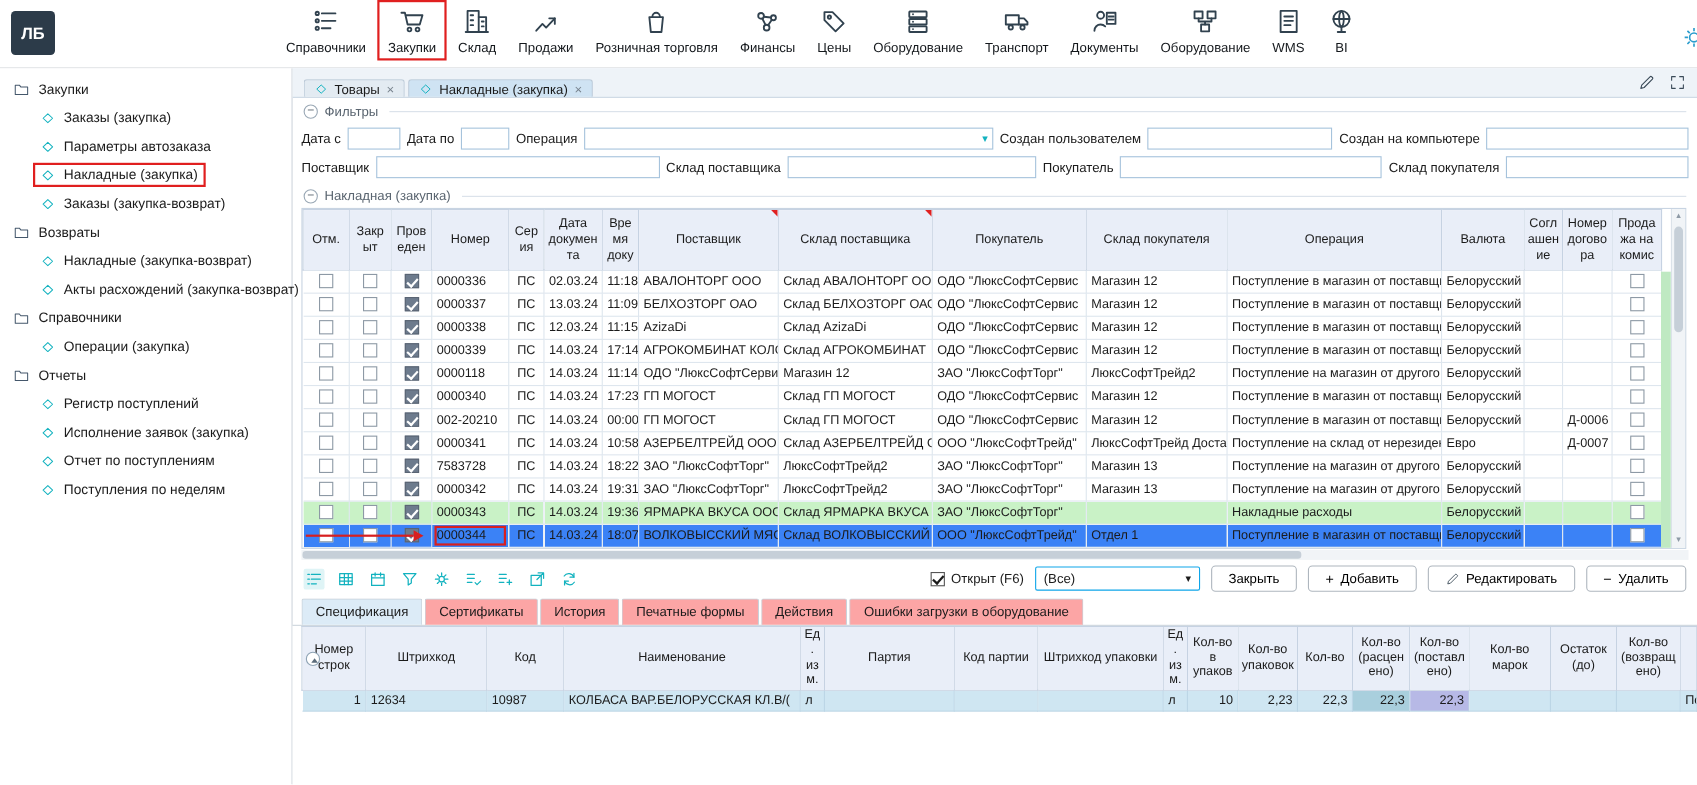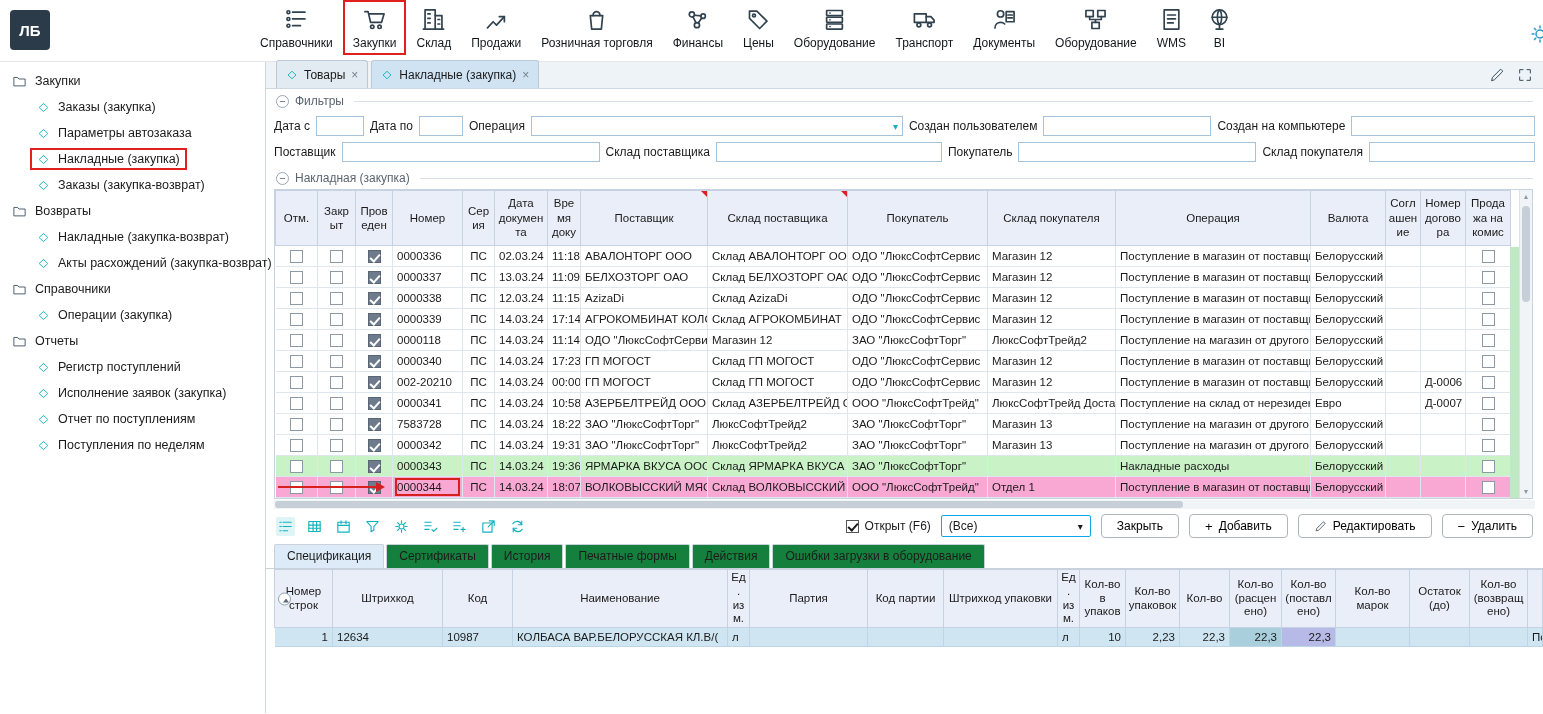--- a/index.html
+++ b/index.html
@@ -26,21 +26,21 @@
   .tree-row.child { padding-left:32px; }
   .tree-inner { display:flex; align-items:center; gap:8px; padding:2px 5px; }
   .tree-inner.hl { outline:2px solid #e01f1f; }
   .folder-ico svg { width:15px; height:15px; stroke:#44576b; fill:none; stroke-width:1.5; stroke-linejoin:round; }
   .diamond-ico svg { width:13px; height:13px; stroke:#12b2bf; fill:none; stroke-width:1.7; stroke-linejoin:round; }
 
   .main { flex:1; min-width:0; display:flex; flex-direction:column; position:relative; }
 
   
   .tabstrip { height:27px; background:#eef3f8; border-bottom:1px solid #ccd9e4; display:flex; align-items:flex-end; padding-left:10px; gap:3px; position:relative; flex:none; }
-  .dtab { display:flex; align-items:center; gap:6px; height:28px; padding:0 9px; font-size:12px; background:#e3ebf2;
+  .dtab { display:flex; align-items:center; gap:6px; height:16px; padding:0 9px; font-size:12px; background:#e3ebf2;
           border:1px solid #bccad8; border-bottom:none; border-radius:3px 3px 0 0; cursor:pointer; white-space:nowrap; }
   .dtab.active { background:#cfe3f3; }
   .tab-x { color:#76818c; font-size:12px; cursor:pointer; }
   .strip-icons { position:absolute; right:10px; top:5px; display:flex; gap:12px; }
   .strip-icons svg { width:16px; height:16px; stroke:#3a4a58; fill:none; stroke-width:1.5; stroke-linecap:round; stroke-linejoin:round; cursor:pointer; }
 
   
   .group-hd { display:flex; align-items:center; gap:6px; font-size:12px; color:#5a6570; height:18px; padding:0 2px; }
   .ghicon { width:13px; height:13px; border:1px solid #9aa8b5; border-radius:50%; color:#5a6570; font-size:11px; line-height:10px;
             display:flex; align-items:center; justify-content:center; flex:none; }
@@ -62,21 +62,21 @@
   table.grid { border-collapse:collapse; table-layout:fixed; width:1235px; font-size:11.5px; }
   .grid th { background:#e9eef8; border:1px solid #c6d2e2; font-weight:normal; height:55px; padding:1px 2px;
              text-align:center; vertical-align:middle; line-height:1.25; overflow:hidden; overflow-wrap:anywhere; position:relative; cursor:pointer; }
   .grid th.filtered::after { content:""; position:absolute; top:0; right:0; border-top:6px solid #e02020; border-left:6px solid transparent; }
   .grid td { border-right:1px solid #dee6ee; border-bottom:1px solid #dee6ee; height:21px; line-height:20px;
              padding:0 4px; white-space:nowrap; overflow:hidden; background:#fff; }
   .grid td.c-cb { text-align:center; overflow:visible; padding:0; }
   .grid td.ctr { text-align:center; }
   .grid td.rgt { text-align:right; }
   tr.green td { background:#c9f2c6; }
-  tr.selected td { background:#f9a8d4; }
+  tr.selected td { background:#3b82f6; }
   tr.selected td:first-child { position:relative; }
   tr.selected td:first-child::before { content:""; position:absolute; left:2px; top:calc(50% - 1px); width:98px; height:2px; background:#d81f1f; z-index:3; }
   tr.selected td:first-child::after { content:""; position:absolute; left:100px; top:calc(50% - 5px); border-left:9px solid #d81f1f;
              border-top:5px solid transparent; border-bottom:5px solid transparent; z-index:3; }
   tr.selected td.c-number { position:relative; }
   tr.selected td.c-number::after { content:""; position:absolute; inset:1px 2px; border:2px solid #d81f1f; }
   .cb { width:13px; height:13px; border:1px solid #8d99a5; background:#fff; display:inline-block; vertical-align:middle; position:relative; cursor:pointer; }
   .cb.checked { background:#6d7b8d; border-color:#5a6574; }
   .cb.checked::after { content:""; position:absolute; left:3.5px; top:0.5px; width:4px; height:8px; border:solid #fff; border-width:0 2px 2px 0; transform:rotate(42deg); }
   .green-strip { position:absolute; top:57px; bottom:0; right:13px; width:9px; background:#bfe9c2; }
@@ -98,21 +98,21 @@
   .select { width:150px; height:22px; border:1px solid #0ea5e9; border-radius:2px; background:#fff; display:flex; align-items:center;
             justify-content:space-between; padding:0 7px; cursor:pointer; }
   .sel-arrow { font-size:10px; color:#1b1b1b; }
   .btn { height:24px; border:1px solid #aeb6be; border-radius:4px; background:#fff; font:inherit; padding:0 15px;
          display:flex; align-items:center; gap:6px; cursor:pointer; white-space:nowrap; }
   .btn svg { width:13px; height:13px; stroke:#3a4a58; fill:none; stroke-width:1.5; }
   .btn .sym { font-size:13px; line-height:1; }
 
   
   .detail-tabs { display:flex; gap:2px; padding:2px 8px 0; border-bottom:1px solid #c9d2da; flex:none; }
-  .dt { font-size:12px; padding:4px 12px 5px; border:1px solid #c9d2da; border-bottom:none; background:#15803d;
+  .dt { font-size:12px; padding:4px 12px 5px; border:1px solid #c9d2da; border-bottom:none; background:#fca5a5;
         border-radius:2px 2px 0 0; cursor:pointer; white-space:nowrap; }
   .dt.active { background:#dcebf7; }
 
   
   .spec-area { padding:0 0 0 8px; flex:1; background:#fff; }
   table.spec { border-collapse:collapse; table-layout:fixed; width:1269px; font-size:11.5px; }
   .spec th { background:#e9eef8; border:1px solid #c6d2e2; font-weight:normal; height:52px; padding:1px 2px;
              text-align:center; vertical-align:middle; line-height:1.2; overflow:hidden; overflow-wrap:anywhere; position:relative; cursor:pointer; }
   .spec td { border-right:1px solid #bcd6e6; border-bottom:1px solid #bcd6e6; height:19px; line-height:18px; padding:0 4px;
              white-space:nowrap; overflow:hidden; background:#cfe6f2; }

